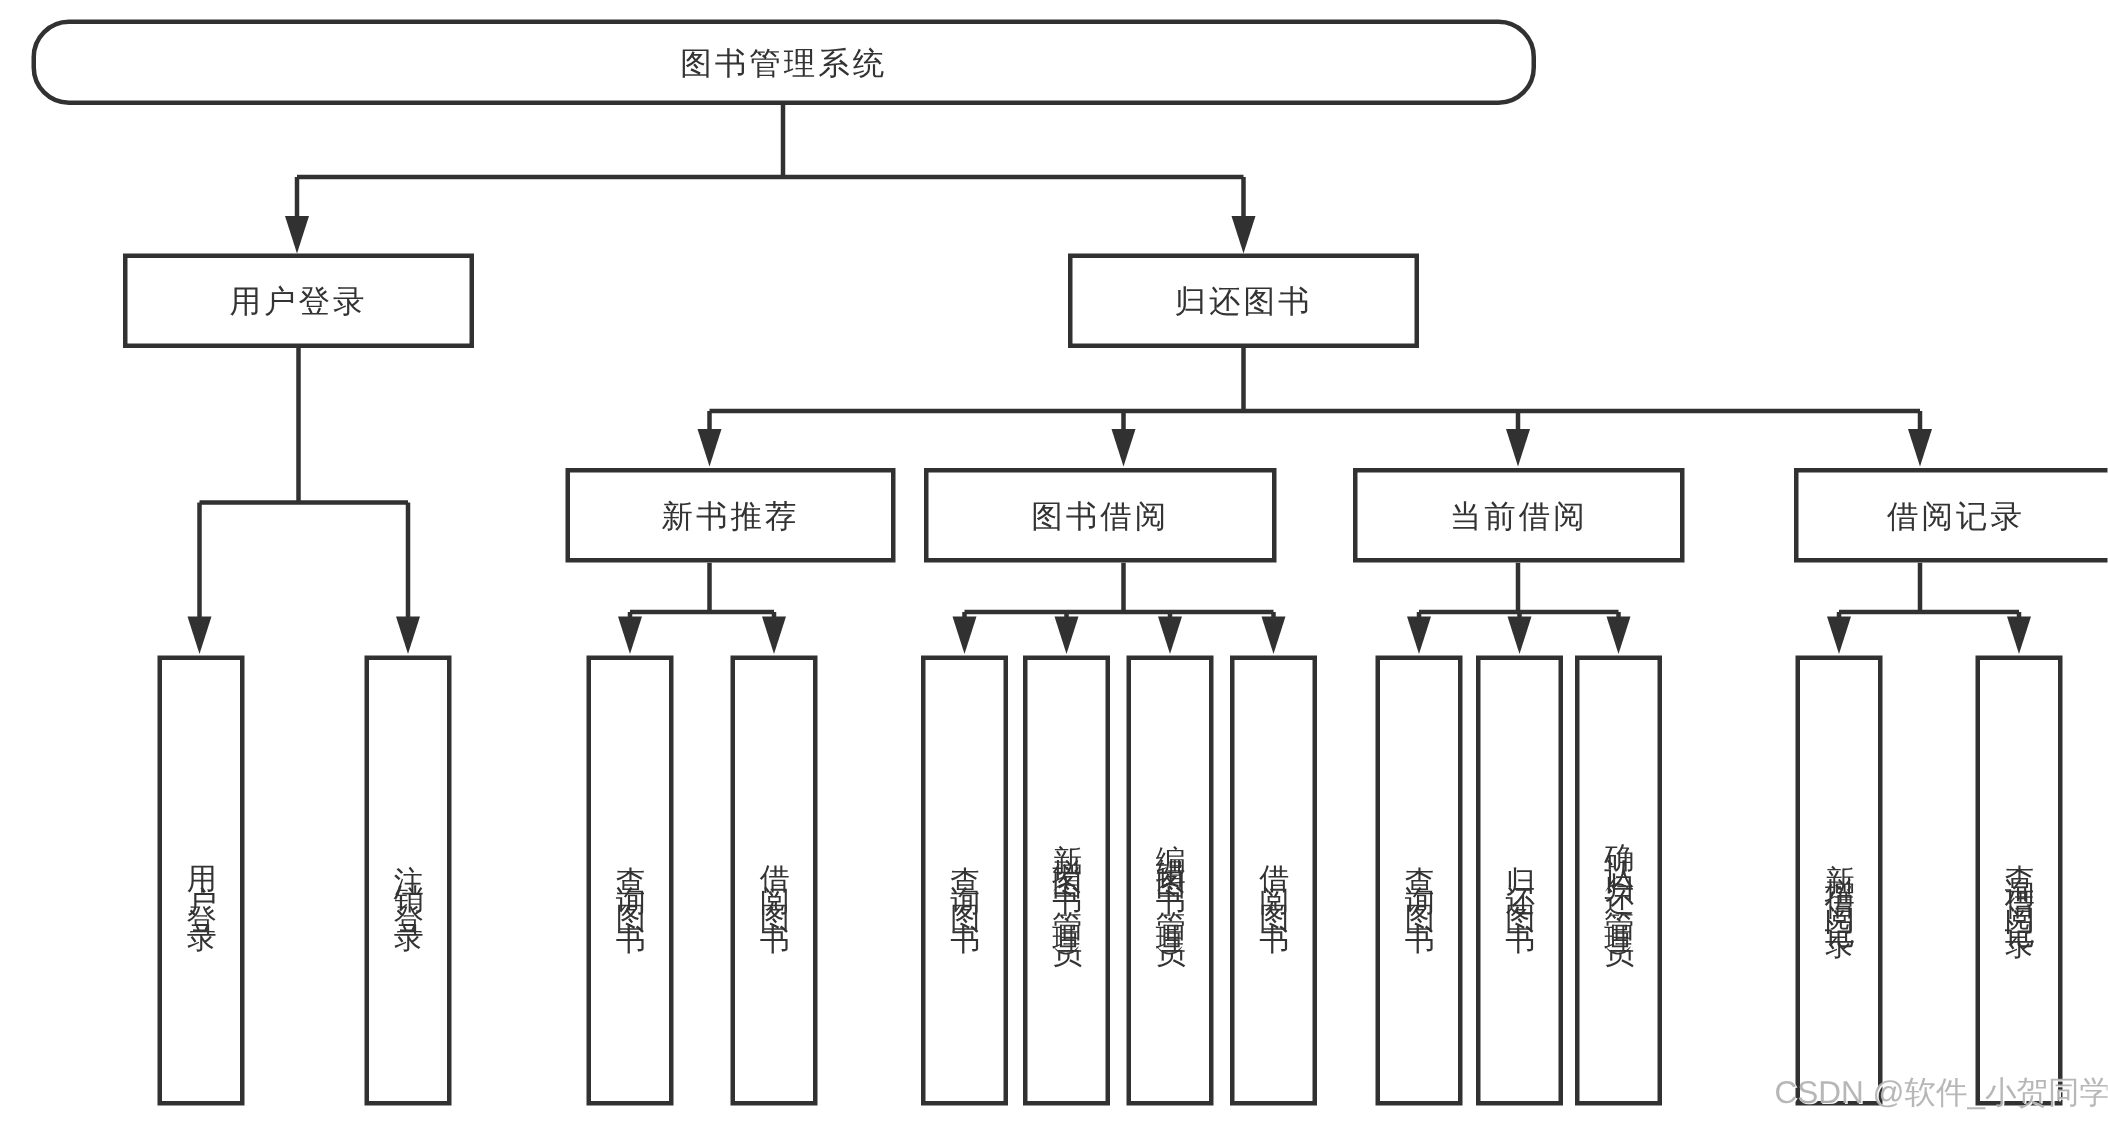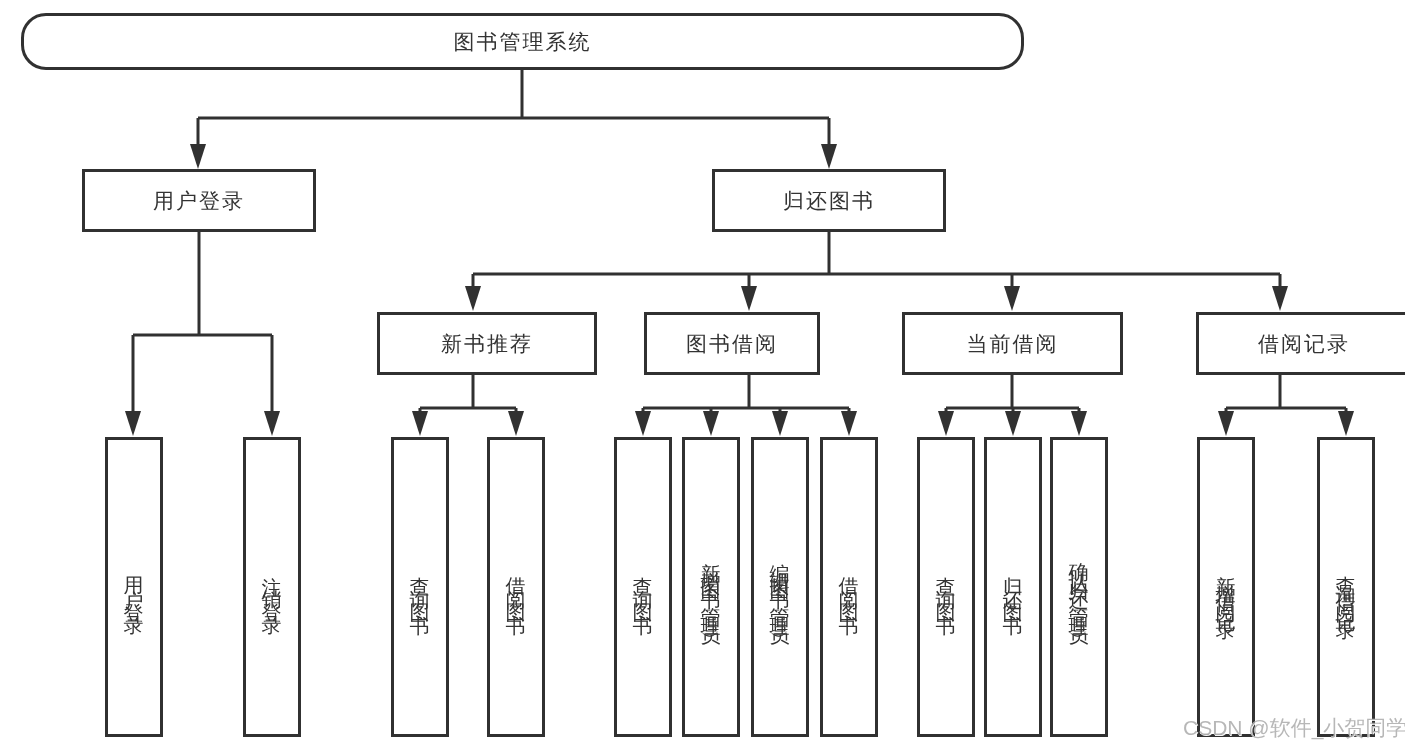--- a/index.html
+++ b/index.html
@@ -130,21 +130,21 @@
   <div class="box h" style="left:82px; top:169px; width:234px; height:63px;">
     <span>用户登录</span>
   </div>
   <div class="box h" style="left:712px; top:169px; width:234px; height:63px;">
     <span>归还图书</span>
   </div>
 
   <div class="box h" style="left:377px; top:312px; width:220px; height:63px;">
     <span>新书推荐</span>
   </div>
-  <div class="box h" style="left:644px; top:312px; width:176px; height:63px;">
+  <div class="box h" style="left:616px; top:312px; width:235px; height:63px;">
     <span>图书借阅</span>
   </div>
   <div class="box h" style="left:902px; top:312px; width:221px; height:63px;">
     <span>当前借阅</span>
   </div>
   <div class="box h" style="left:1172px; top:312px; width:216px; height:63px;margin-left:24px;">
     <span>借阅记录</span>
   </div>
 
   <div class="box v" style="left:105px; top:437px; width:58px; height:300px;">

